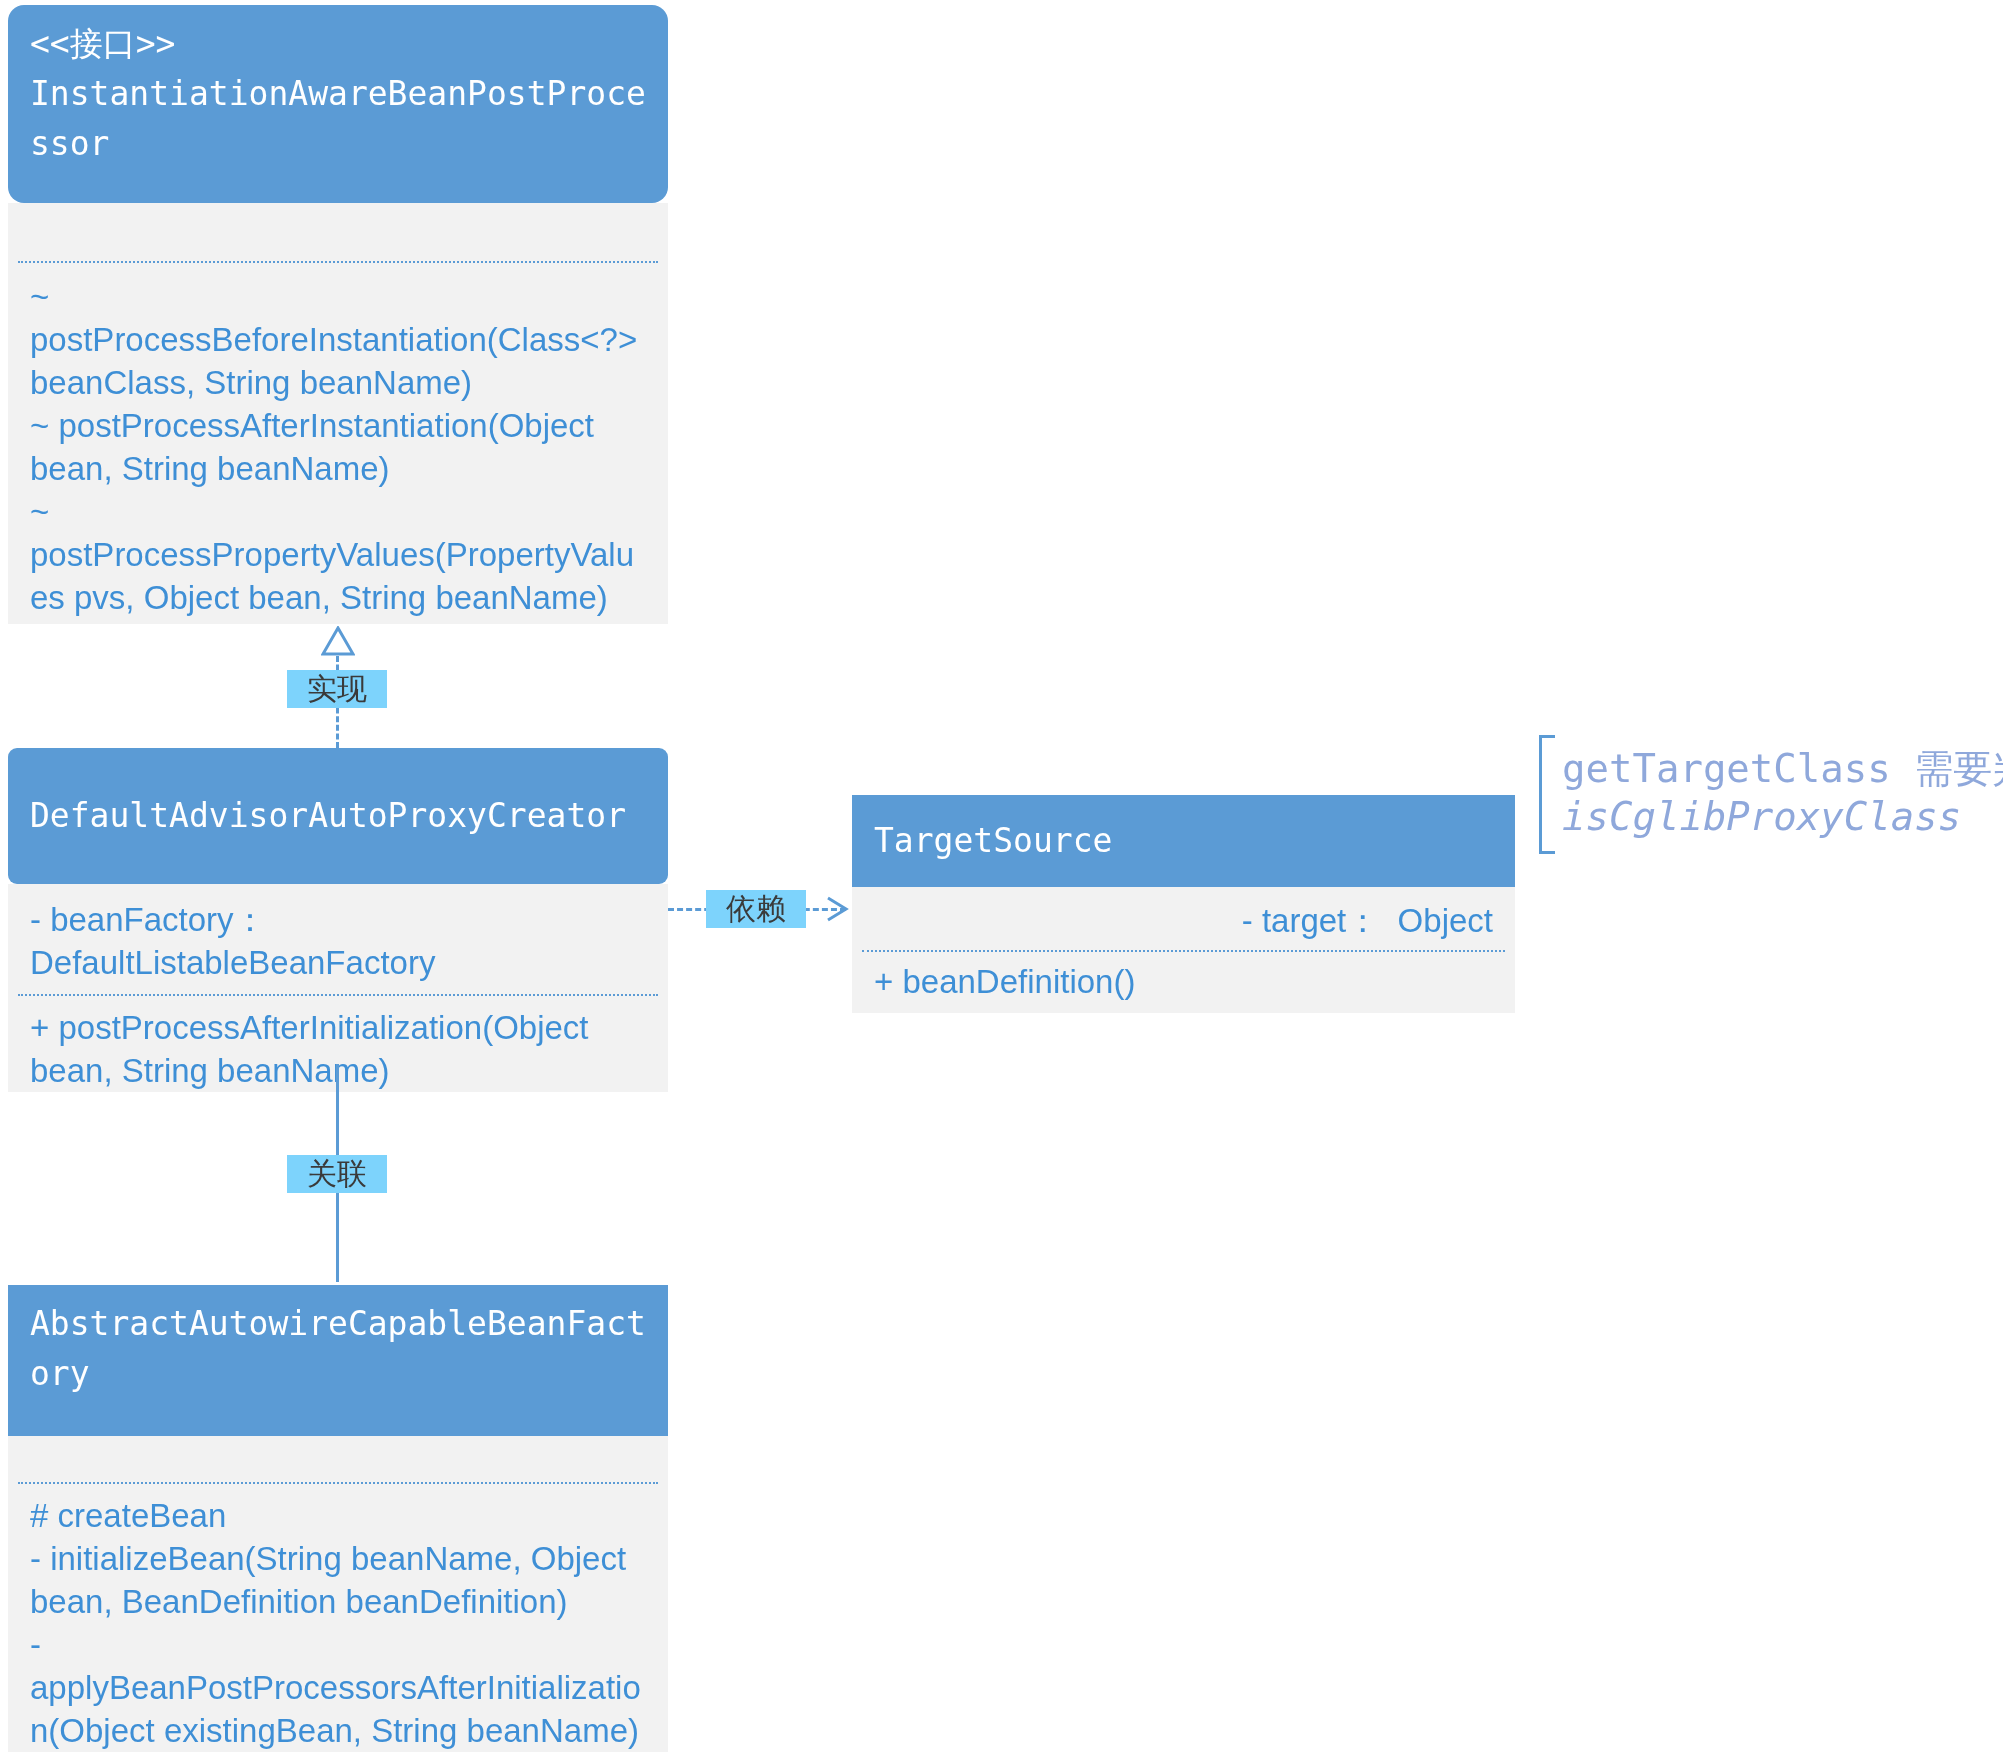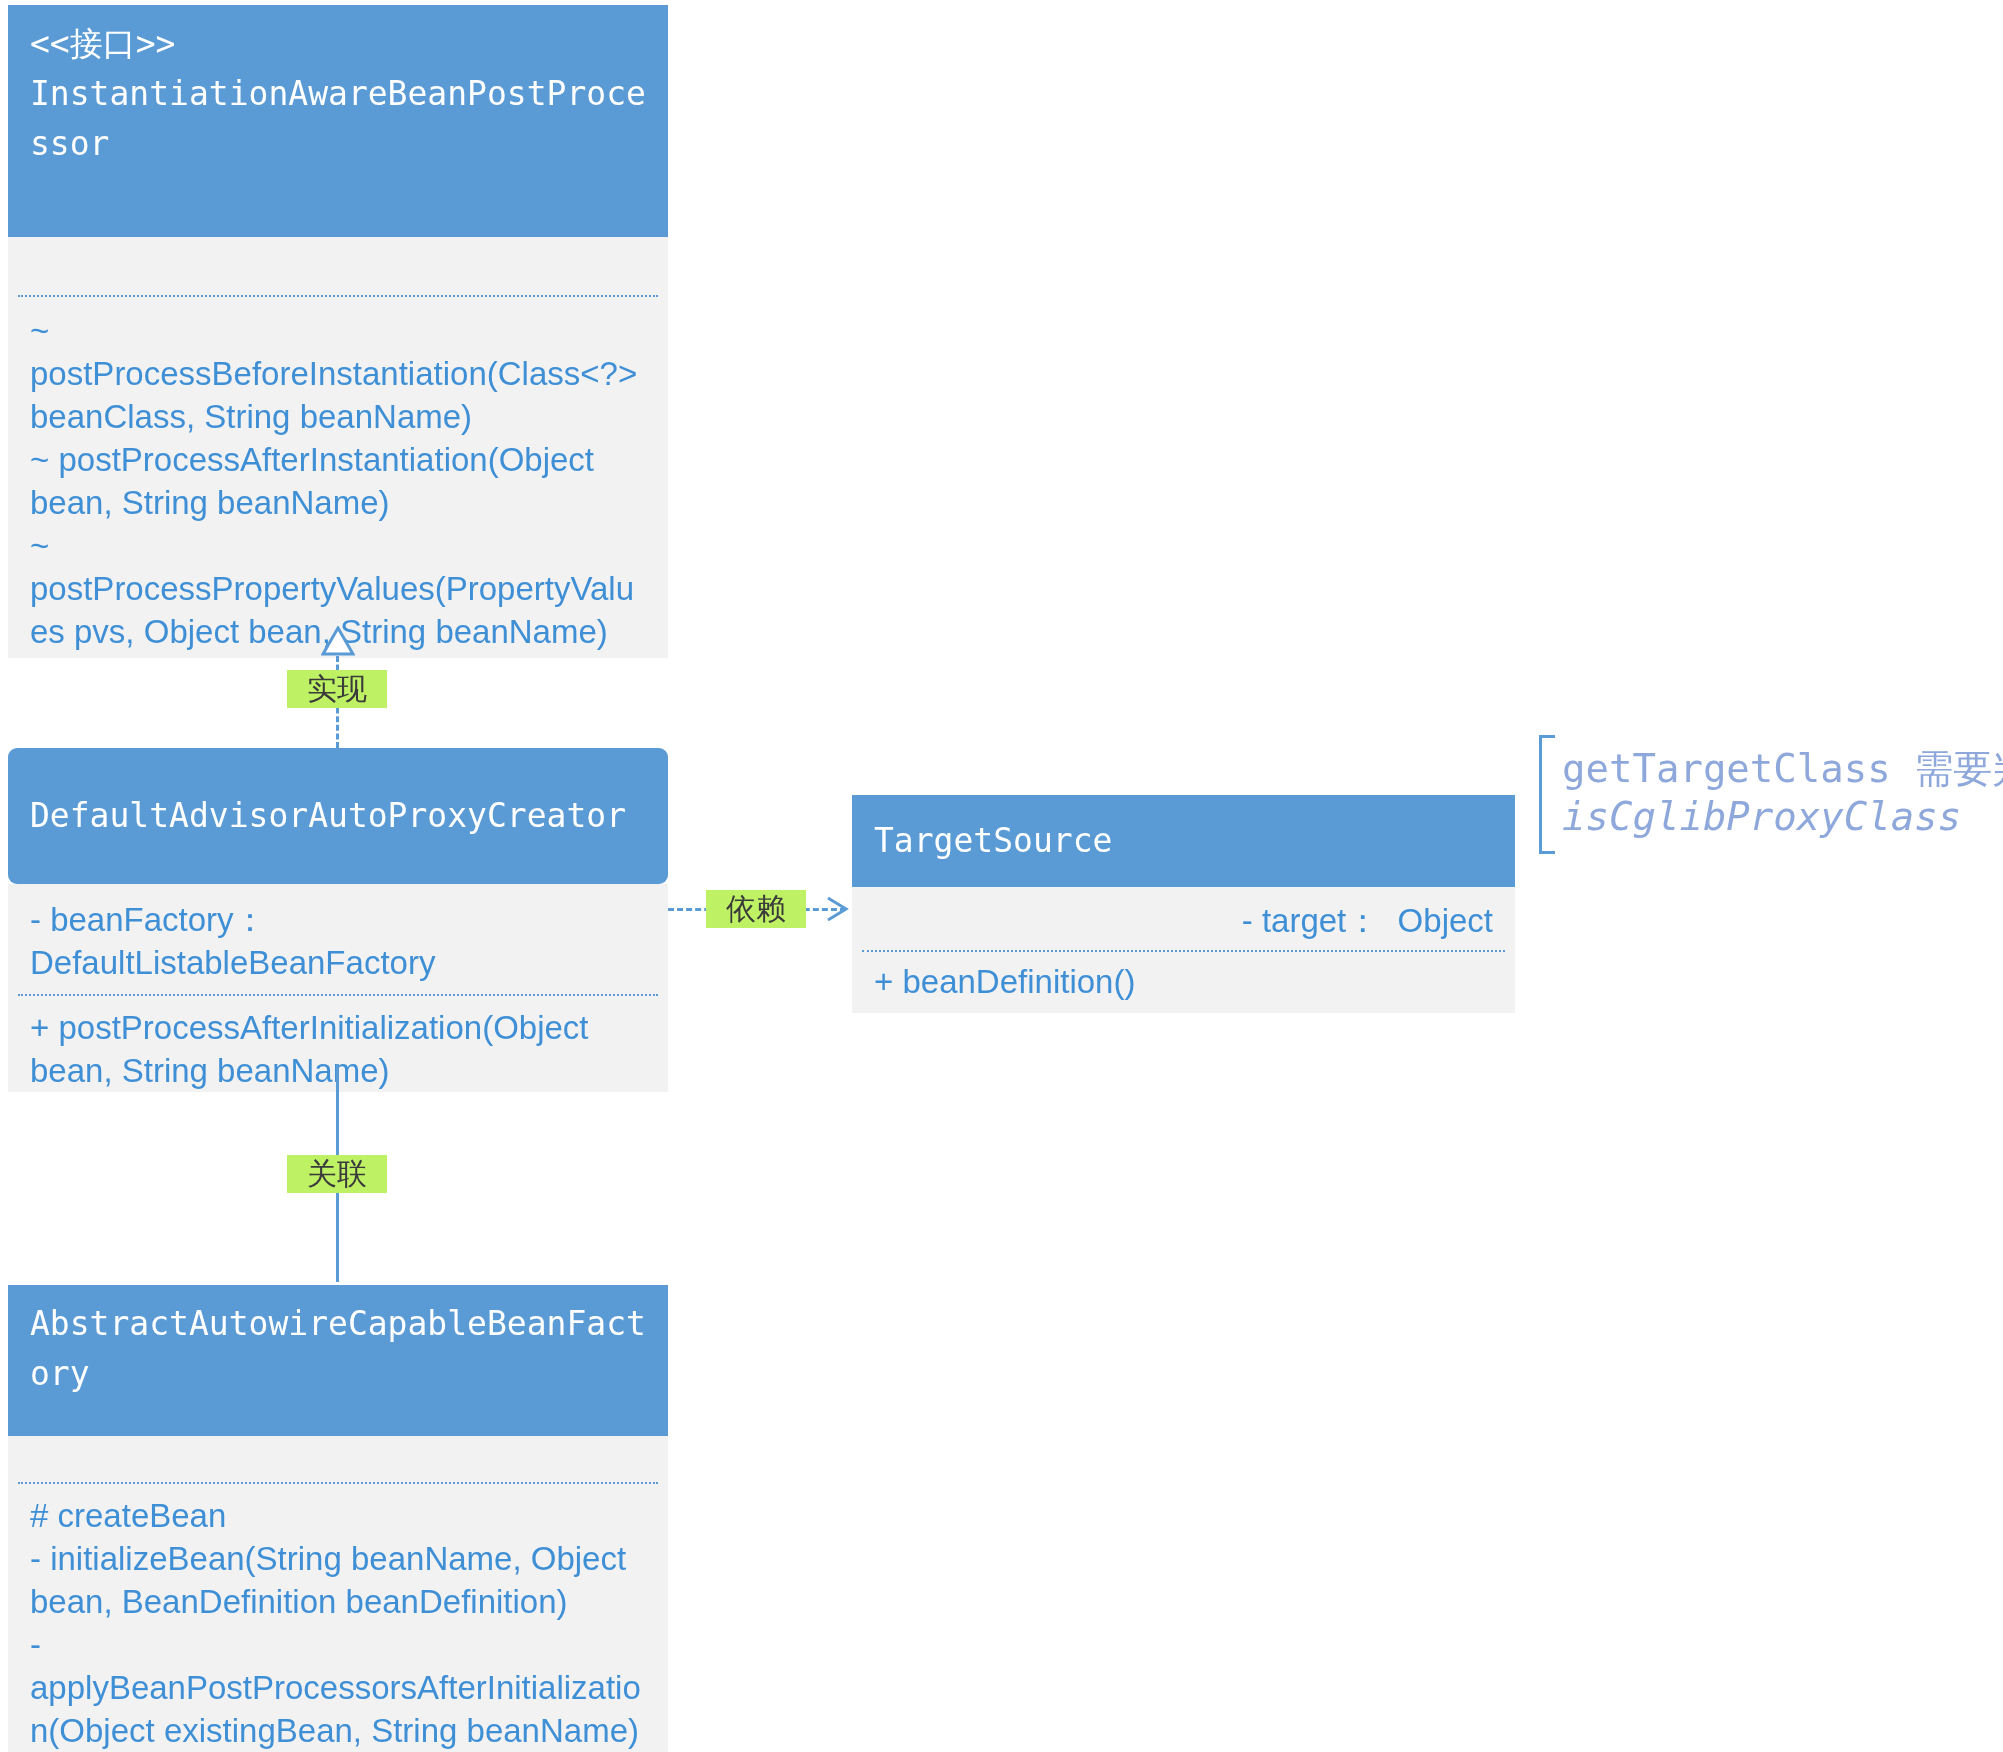--- a/index.html
+++ b/index.html
@@ -46,21 +46,21 @@
   .uml-methods { padding: 12px 22px 0 22px; }
   .member { white-space: pre-wrap; }
   .attr-space { width: 100%; }
   .edge-label {
     position: absolute;
     width: 100px;
     text-align: center;
     font-size: 30px;
     line-height: 38px;
     color: var(--labelText, #3A3A3A);
-    background: #bef264;
+    background: #7dd3fc;
     z-index: 3;
   }
   .vline { position: absolute; width: 0; z-index: 1; }
   .vline.dashed { border-left: 3px dashed var(--line, #5B9BD5); }
   .vline.solid  { border-left: 3px solid  var(--line, #5B9BD5); }
   .hline { position: absolute; height: 0; border-top: 3px dashed var(--line, #5B9BD5); z-index: 1; }
   .arrow-svg { position: absolute; z-index: 2; }
   .annotation-bracket {
     position: absolute;
     border-left: 3px solid var(--line, #5B9BD5);
@@ -74,21 +74,21 @@
     line-height: 38px;
     color: var(--annotationText, #8FA8DB);
     white-space: nowrap;
   }
   .annotation-line.italic { font-style: italic; }
 </style>
 </head>
 <body>
 
 <div class="uml-box" style="left:8px; top:5px; width:660px;">
-  <div class="uml-header" style="height:232px;">
+  <div class="uml-header" style="height:198px;border-radius:16px;">
     <div>&lt;&lt;接口&gt;&gt;</div>
     <div class="uml-name">InstantiationAwareBeanPostProcessor</div>
   </div>
   <div class="uml-body" style="height:421px;">
     <div class="attr-space" style="height:58px;"></div>
     <div class="uml-divider"></div>
     <div class="uml-methods">
       <div class="member">~
 postProcessBeforeInstantiation(Class&lt;?&gt;
 beanClass, String beanName)</div>

